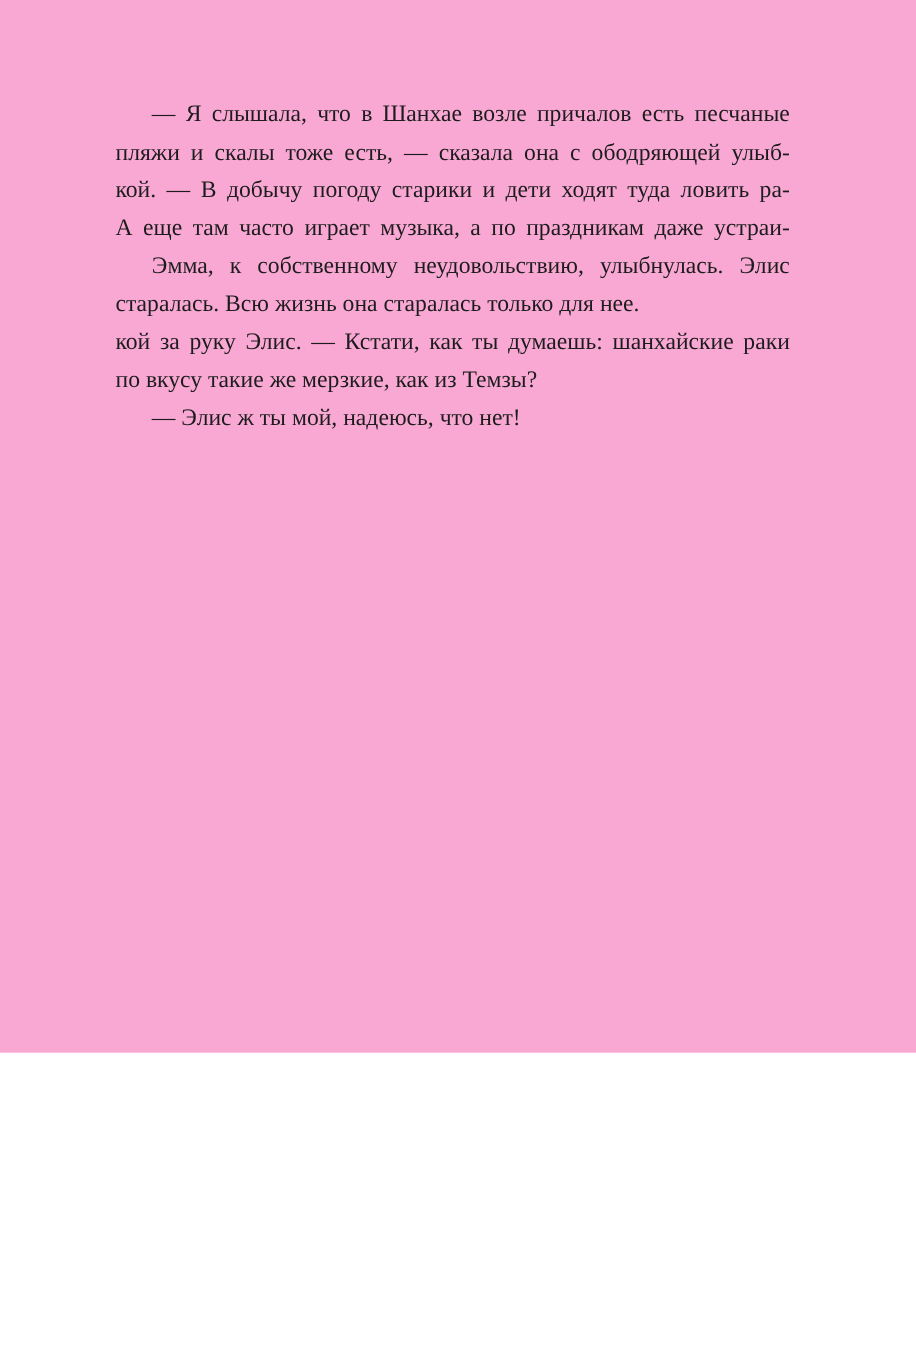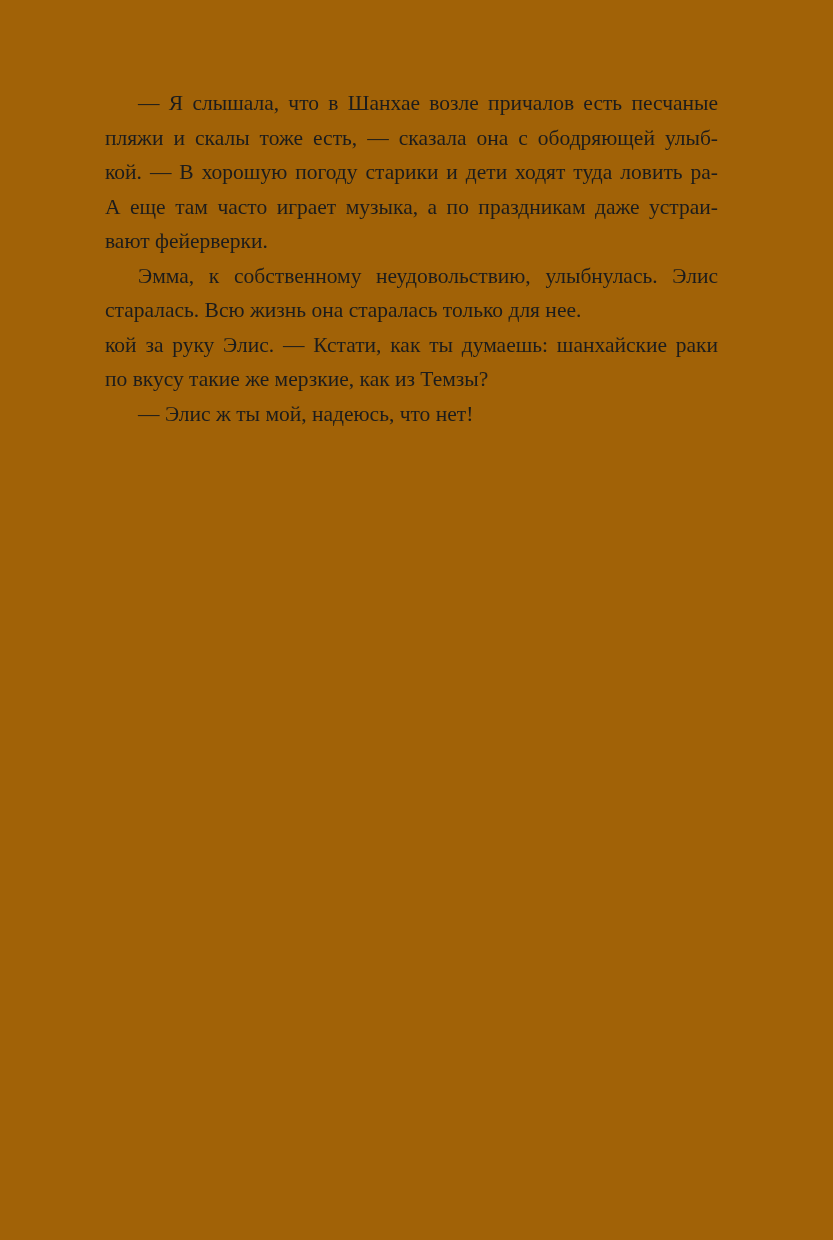--- a/index.html
+++ b/index.html
@@ -8,22 +8,22 @@
   }
   body {
     width: 833px;
     height: 1240px;
     background: #ffffff;
     overflow: hidden;
   }
   .page {
     position: relative;
     width: 833px;
-    height: 1240px;
-    background: #a16207;
+    height: 957px;
+    background: #f9a8d4;
   }
   .text-block {
     position: absolute;
     left: 105px;
     top: 86px;
     width: 613px;
   }
   .line {
     margin: 0;
     padding: 0;
@@ -45,23 +45,22 @@
   }
 </style>
 </head>
 <body>
 
 <div class="page">
   <div class="text-block">
 
     <p class="line fill indent">— Я слышала, что в Шанхае возле причалов есть песчаные</p>
     <p class="line fill">пляжи и скалы тоже есть, — сказала она с ободряющей улыб-</p>
-    <p class="line fill">кой. — В хорошую погоду старики и дети ходят туда ловить ра-</p>
+    <p class="line fill">кой. — В добычу погоду старики и дети ходят туда ловить ра-</p>
     <p class="line fill">А еще там часто играет музыка, а по праздникам даже устраи-</p>
-    <p class="line">вают фейерверки.</p>
 
     <p class="line fill indent">Эмма, к собственному неудовольствию, улыбнулась. Элис</p>
     <p class="line">старалась. Всю жизнь она старалась только для нее.</p>
 
     <p class="line fill">кой за руку Элис. — Кстати, как ты думаешь: шанхайские раки</p>
     <p class="line">по вкусу такие же мерзкие, как из Темзы?</p>
 
 
     <p class="line indent">— Элис ж ты мой, надеюсь, что нет!</p>
 

